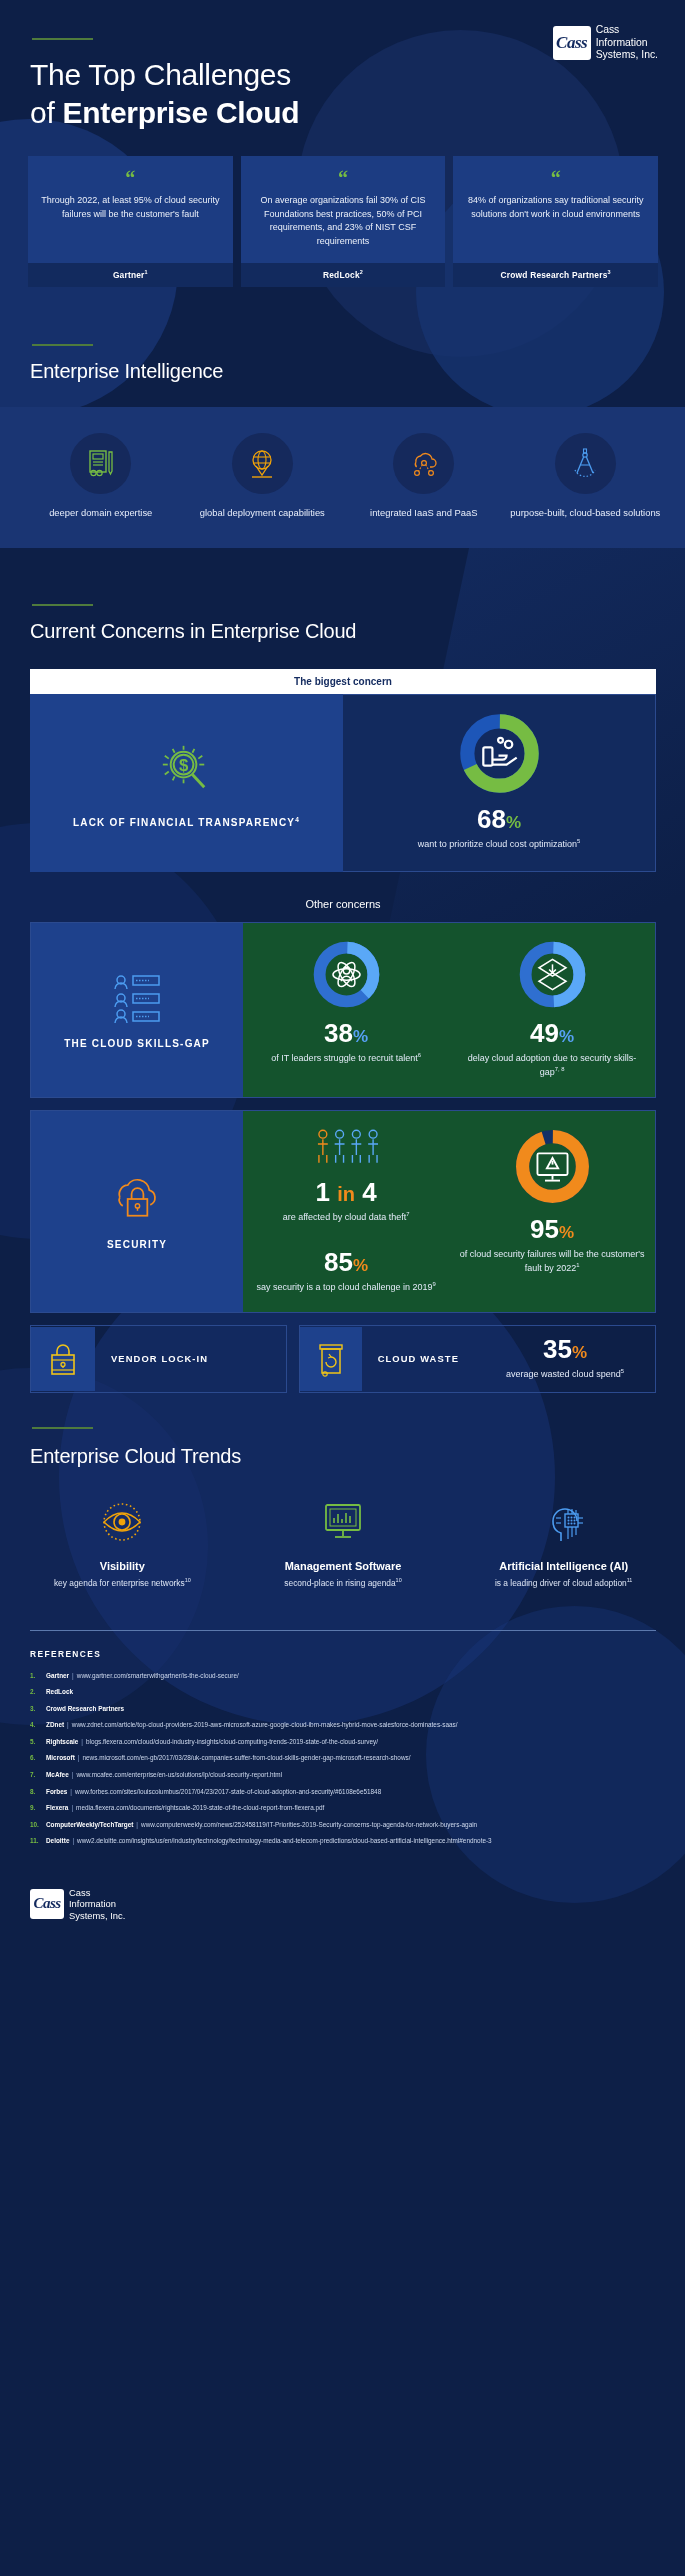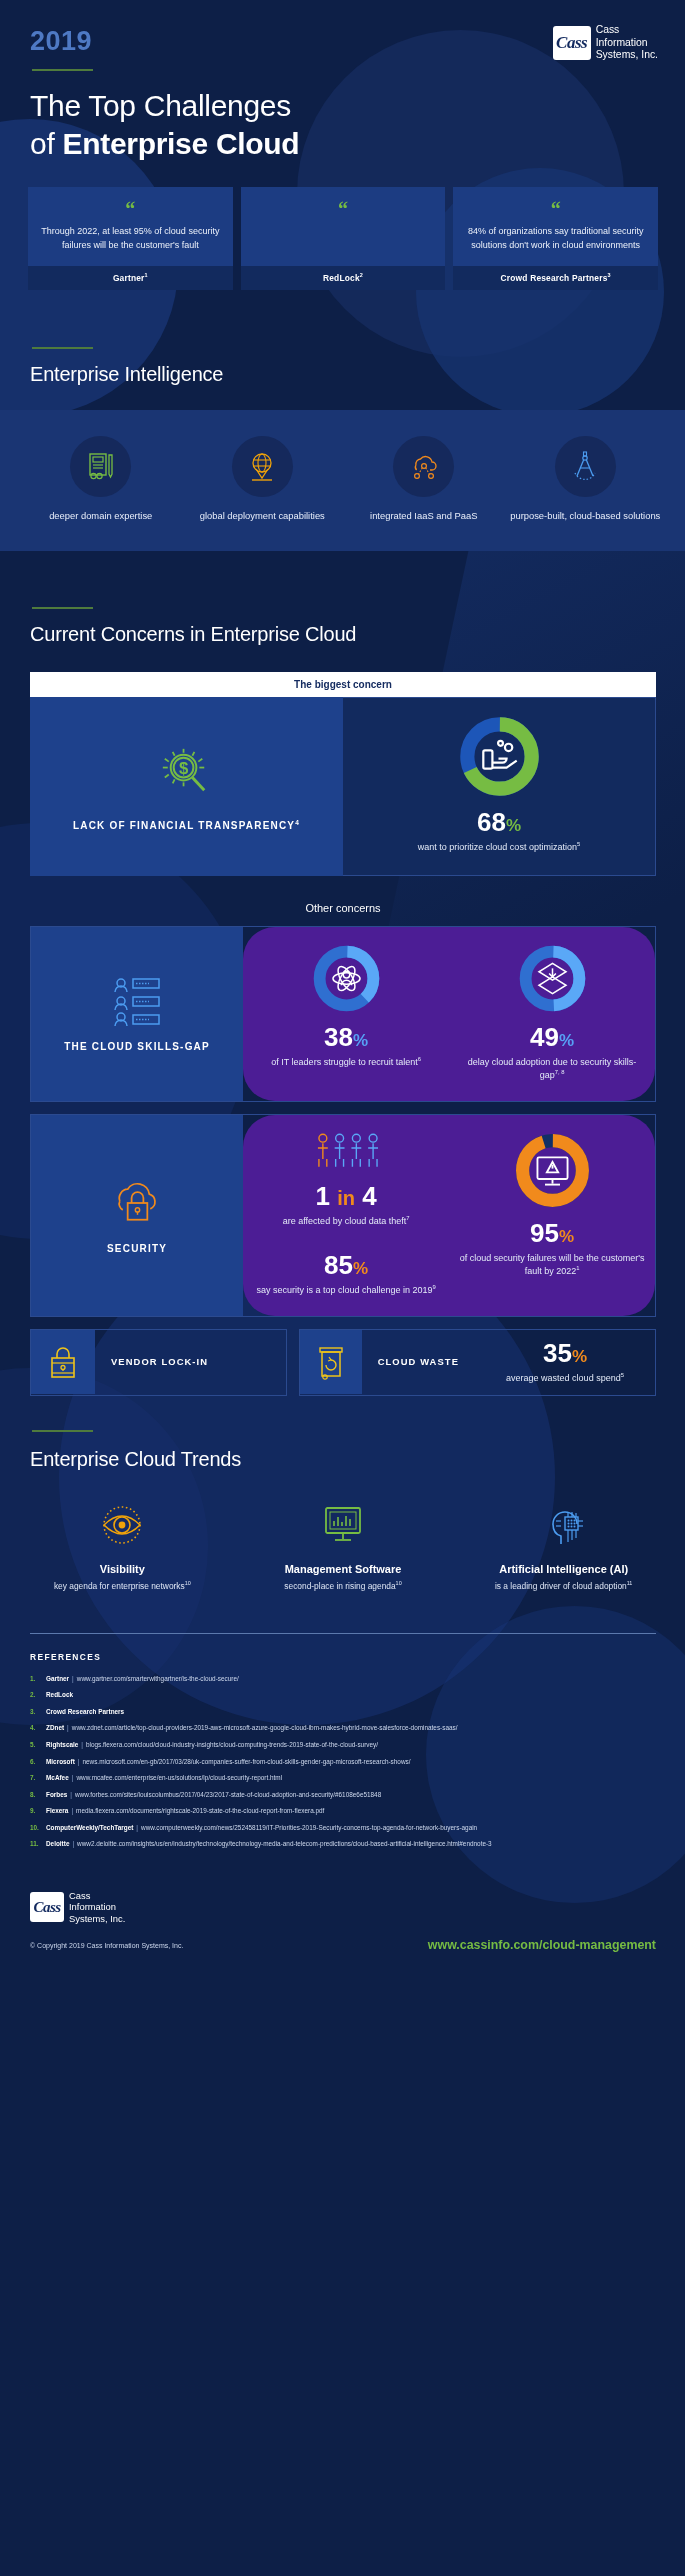--- a/index.html
+++ b/index.html
@@ -107,21 +107,21 @@
   .pct-orange{ color: #f18a1c; font-size: 17px; font-weight: 700; }
   .stat-cap { font-size: 9px; line-height: 1.5; margin-top: 6px; color: #e4ebf8; }
 
   .other-label { text-align: center; font-size: 11px; margin: 26px 0 12px 0; font-weight: 400; }
 
   .concern-row { display: flex; border: 1px solid #2b4a8f; margin-bottom: 12px; }
   .cr-icon {
     width: 34%; background: #1e418c; padding: 20px 10px;
     display: flex; flex-direction: column; align-items: center; justify-content: center;
   }
-  .cr-stats { width: 66%; display: flex; background: #4c1d95; border-radius: 32px; }
+  .cr-stats { width: 66%; display: flex; background: #14532d; }
   .cr-stat { flex: 1; padding: 16px 10px 18px 10px; text-align: center;
              display:flex; flex-direction:column; align-items:center; }
   .cr-stat.stacked { justify-content: center; gap: 14px; }
   .cr-stat-block { display:flex; flex-direction:column; align-items:center; }
 
   .mini-row { display: flex; gap: 12px; }
   .mini-card {
     border: 1px solid #2b4a8f; display: flex; align-items: center;
   }
   .mini-icon {
@@ -176,41 +176,41 @@
 
     <div class="header">
       <div class="logo">
         <div class="logo-mark">Cass</div>
         <div class="logo-text">
           <div>Cass</div>
           <div>Information</div>
           <div>Systems, Inc.</div>
         </div>
       </div>
-      <div class="year">2019</div>
       <div class="rule-green"></div>
       <div class="headline">
         <div>The Top Challenges</div>
         <div><span>of </span><span class="bold">Enterprise Cloud</span></div>
       </div>
     </div>
 
     <div class="quotes">
 
       <div class="qcard">
         <div class="qbody">
           <div class="qmark">“</div>
           <div class="qtext">Through 2022, at least 95% of cloud security failures will be the customer's fault</div>
         </div>
         <div class="qsrc"><span>Gartner</span><sup>1</sup></div>
       </div>
 
       <div class="qcard">
         <div class="qbody">
           <div class="qmark">“</div>
+          <div class="qtext">On average organizations fail 30% of CIS Foundations best practices, 50% of PCI requirements, and 23% of NIST CSF requirements</div>
         </div>
         <div class="qsrc"><span>RedLock</span><sup>2</sup></div>
       </div>
 
       <div class="qcard">
         <div class="qbody">
           <div class="qmark">“</div>
           <div class="qtext">84% of organizations say traditional security solutions don't work in cloud environments</div>
         </div>
         <div class="qsrc"><span>Crowd Research Partners</span><sup>3</sup></div>
@@ -618,21 +618,17 @@
 
     <div class="footer">
       <div class="footer-logo">
         <div class="logo-mark">Cass</div>
         <div class="logo-text">
           <div>Cass</div>
           <div>Information</div>
           <div>Systems, Inc.</div>
         </div>
       </div>
-      <div class="footer-bar">
-        <div class="copyright">© Copyright 2019 Cass Information Systems, Inc.</div>
-        <div class="site">www.cassinfo.com/cloud-management</div>
-      </div>
     </div>
 
   </div>
 </div>
 
 
 </body></html>

